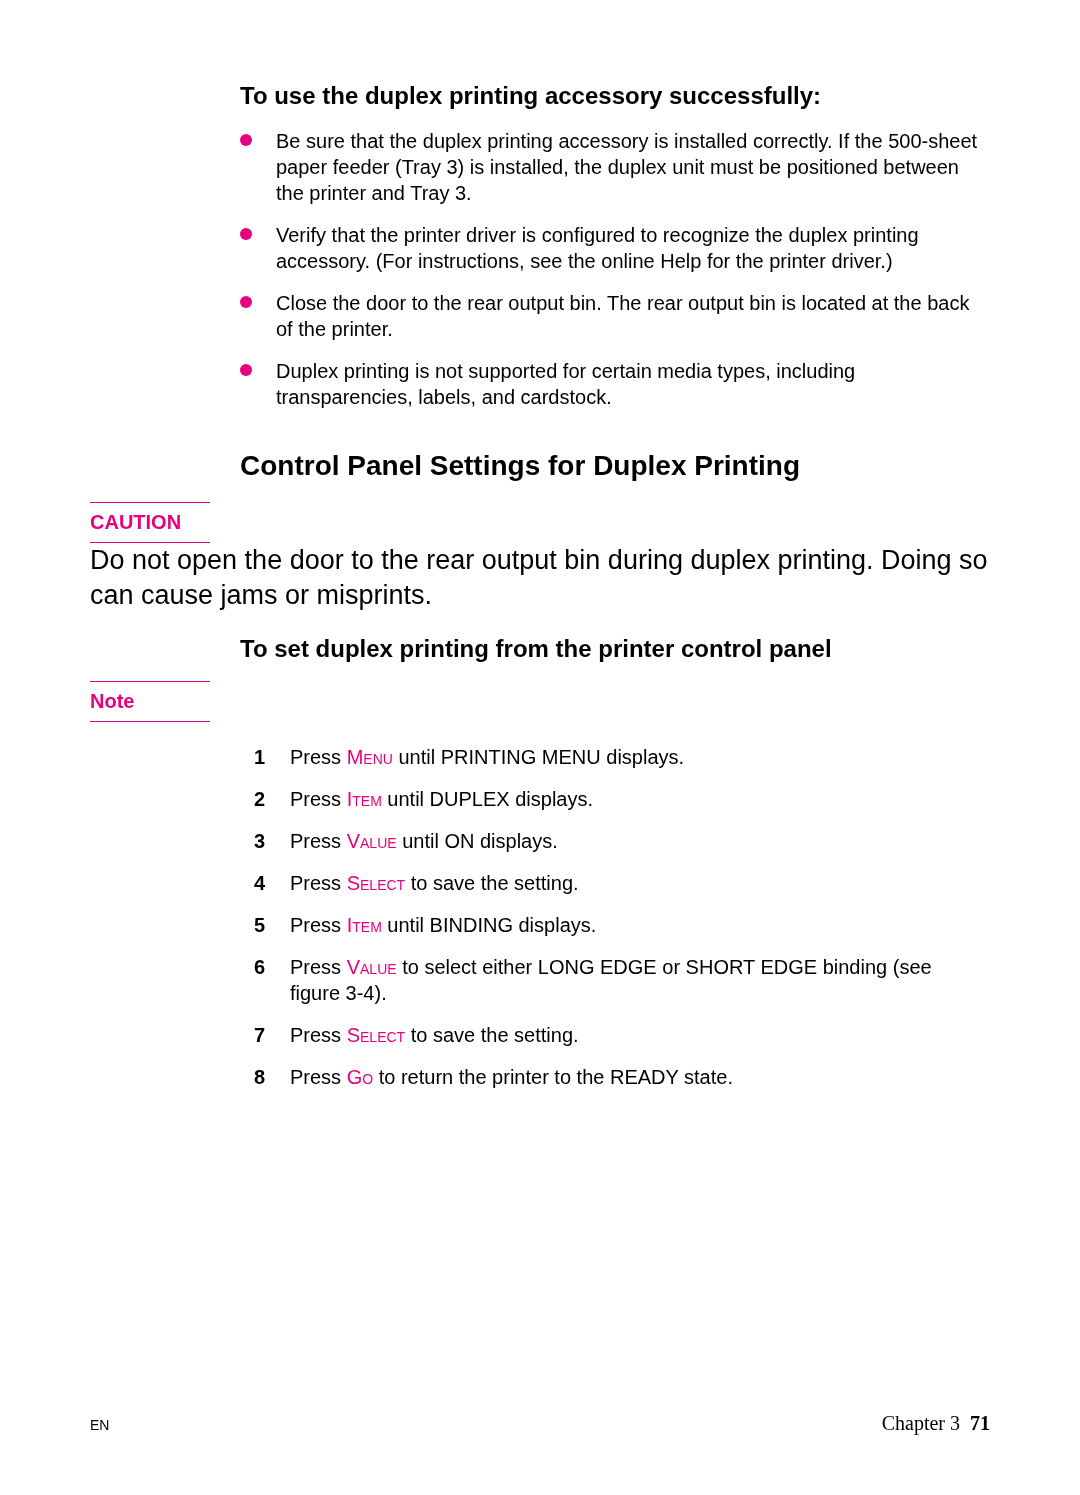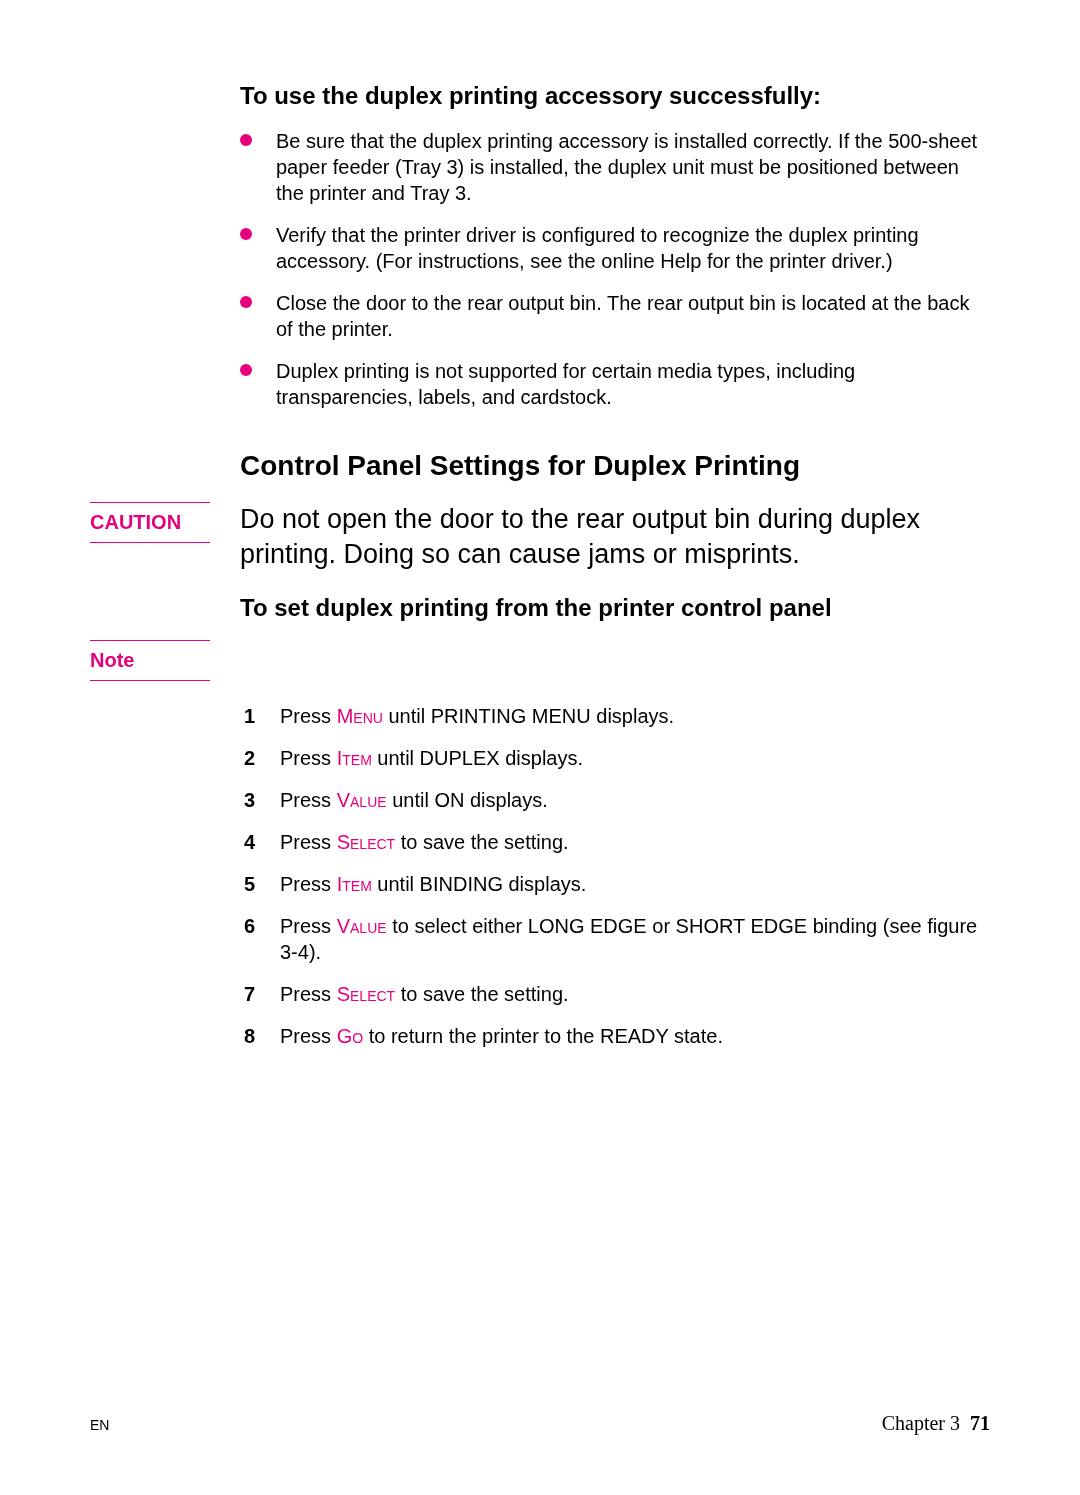--- a/index.html
+++ b/index.html
@@ -55,20 +55,21 @@
     left: 0;
     top: 6px;
     width: 12px;
     height: 12px;
     border-radius: 50%;
     background: #e6007e;
   }
   .margin-note {
     display: flex;
     margin-bottom: 22px;
+    flex-direction: column;
   }
   .margin-label-wrap {
     width: 150px;
     flex-shrink: 0;
   }
   .margin-label {
     font-size: 20px;
     font-weight: bold;
     color: #e6007e;
     border-top: 1.5px solid #e6007e;
@@ -78,21 +79,21 @@
     width: 120px;
   }
   .margin-body {
     flex: 1;
     font-size: 27px;
     line-height: 1.3;
   }
   ol.steps {
     list-style: none;
     padding: 0;
-    margin: 4px;
+    margin: 14px;
     counter-reset: step;
   }
   ol.steps li {
     position: relative;
     padding-left: 36px;
     font-size: 20px;
     line-height: 1.3;
     margin-bottom: 16px;
     counter-increment: step;
   }

